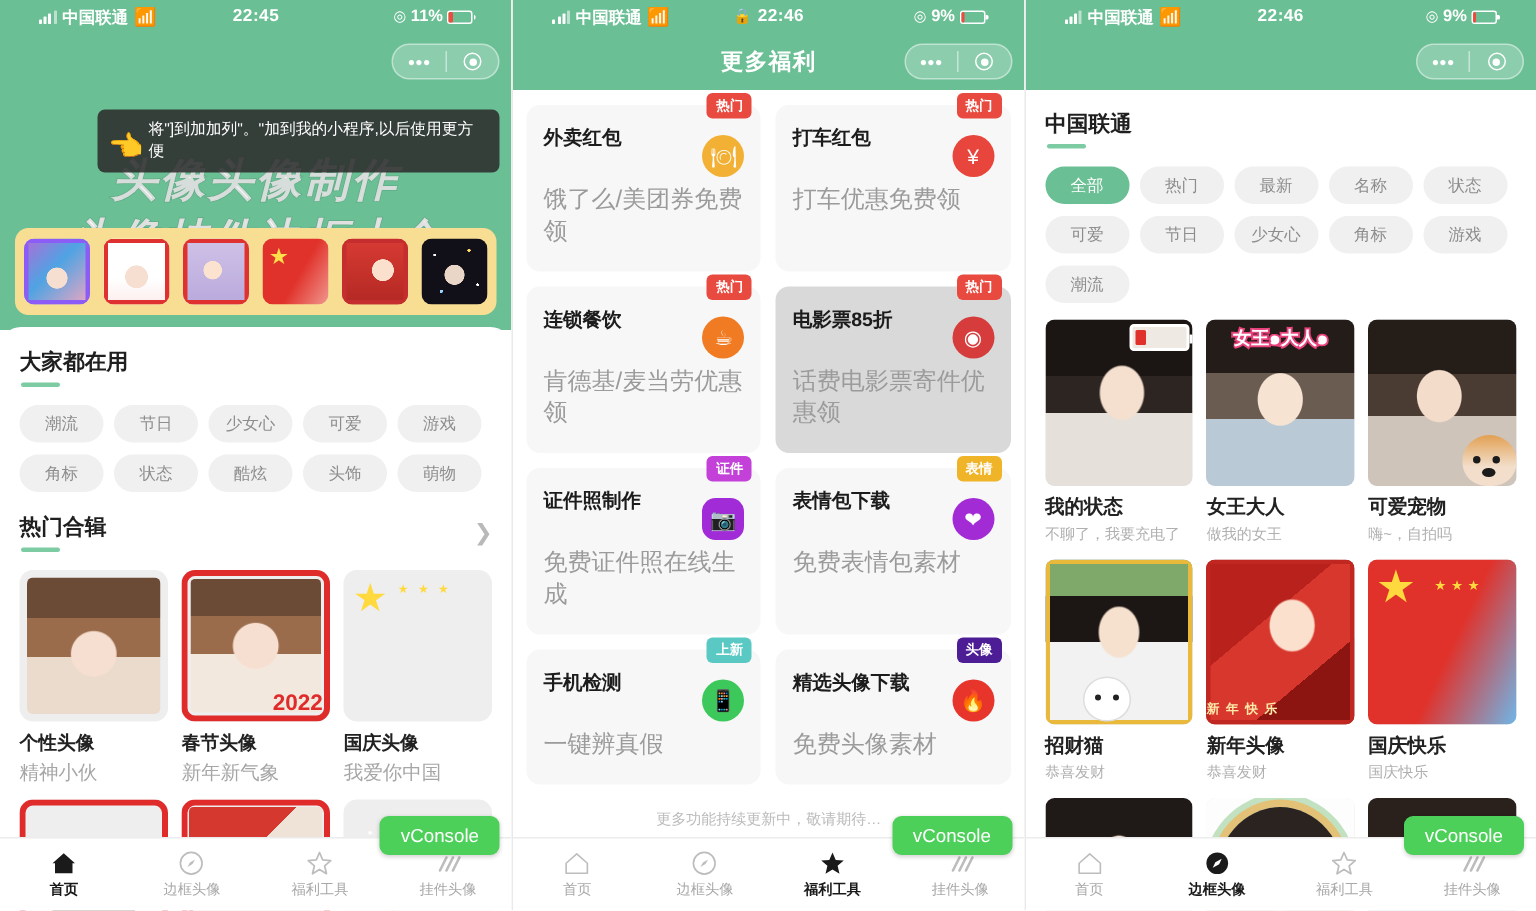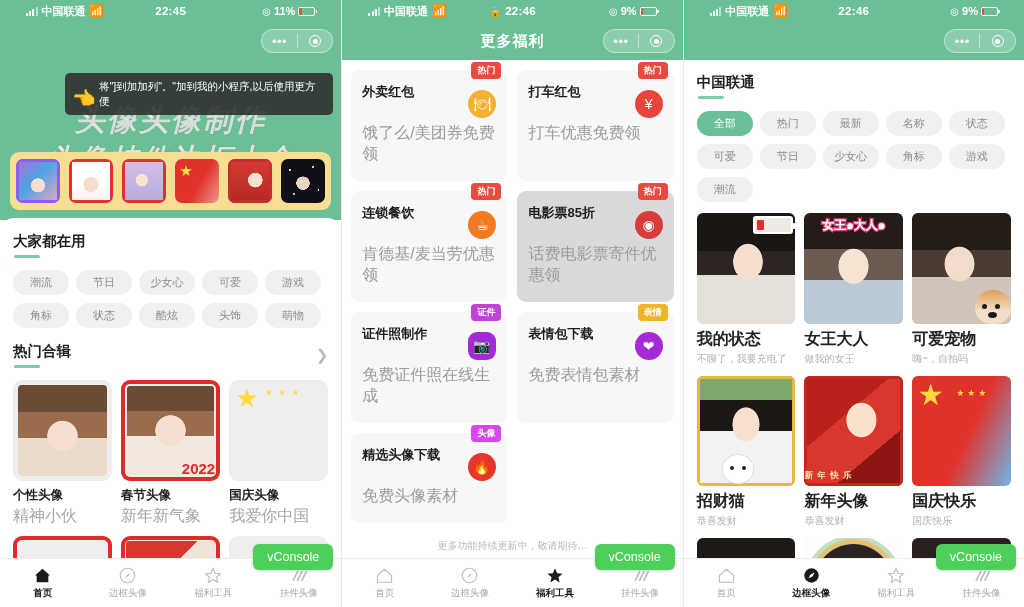--- a/index.html
+++ b/index.html
@@ -110,21 +110,21 @@
   .tagwrap { display:flex; flex-wrap:wrap; gap:8px 7px; margin:12px 0 4px 0; }
   .tag {
     background:#F0F0F0; color:#8d8d8d; border-radius:14px;
     font-size:11px; padding:5px 0; width:56px; text-align:center;
   }
   .tag.active { background:#6BBF95; color:#fff; }
 
   .cards { display:grid; grid-template-columns:repeat(3,1fr); gap:9px; margin-top:12px; }
   .card .thumb { width:100%; aspect-ratio:1/1.02; border-radius:9px; overflow:hidden; position:relative; background:#eee;}
   .card .cname { font-size:12.5px; font-weight:bold; color:#222; margin-top:6px; }
-  .card .cdesc { font-size:16px; color:#a6a6a6; margin-top:2px; }
+  .card .cdesc { font-size:13px; color:#a6a6a6; margin-top:2px; }
 
   .t-rainbow{background:linear-gradient(135deg,#7b2ff7,#2196f3 40%,#ff4fa3 75%,#ffd54f);}
   .t-rainbow:after{content:"";position:absolute;inset:5px;border-radius:4px;
      background:radial-gradient(circle at 50% 56%,#f6ded0 0 22%,transparent 23%),
      linear-gradient(#6b4a36 0 30%,#9a6c4c 30% 58%,#eadbcd 58%);}
   .t-red{background:#fff;box-shadow:inset 0 0 0 4px #E02B2B;}
   .t-red:after{content:"";position:absolute;inset:6px;border-radius:3px;
      background:radial-gradient(circle at 50% 50%,#f6ded0 0 24%,transparent 25%),
      linear-gradient(#6b4a36 0 28%,#9a6c4c 28% 56%,#f3e8de 56%);}
   .t-red .y2022{position:absolute;right:5px;bottom:4px;color:#E02B2B;font-weight:900;font-size:15px;z-index:3;}
@@ -181,21 +181,21 @@
     position:absolute; right:11px; top:20px; width:28px; height:28px;
     border-radius:50%; display:flex; align-items:center; justify-content:center;
     color:#fff; font-size:14px;
   }
   .p2note { text-align:center; font-size:10px; color:#bbb; margin-top:16px; }
 
   
   .p3body { padding:13px 13px 0 13px; height:calc(607px - 60px); overflow:hidden; }
   .p3grid { display:grid; grid-template-columns:repeat(3,1fr); gap:10px 9px; margin-top:11px; }
   .p3item .pthumb { width:100%; aspect-ratio:1/1.12; border-radius:6px; overflow:hidden; position:relative; background:#e8e8e8;}
-  .p3item .pname { font-size:16px; font-weight:bold; color:#222; margin-top:5px; }
+  .p3item .pname { font-size:13px; font-weight:bold; color:#222; margin-top:5px; }
   .p3item .pdesc { font-size:10px; color:#b0b0b0; margin-top:2px; white-space:nowrap; overflow:hidden; }
 
   .ph { position:absolute; inset:0; }
   .ph.p-a { background:
      radial-gradient(ellipse at 52% 44%,#f5e0cf 0 20%,transparent 21%),
      linear-gradient(#1b1613 0 34%,#2d2522 34% 56%,#e6e0da 56%); }
   .ph.p-b { background:
      radial-gradient(ellipse at 50% 48%,#f7e3d2 0 21%,transparent 22%),
      linear-gradient(#241c18 0 32%,#6b5c52 32% 60%,#b9c9d6 60%); }
   .ph.p-c { background:
@@ -478,23 +478,29 @@
         <div class="fico" style="background:#A12BD6;border-radius:9px">📷</div>
       </div>
 
       <div class="fcard">
         <div class="fbadge" style="background:#F0B429">表情</div>
         <div class="ftitle">表情包下载</div>
         <div class="fdesc">免费表情包素材</div>
         <div class="fico" style="background:#A22BD6">❤</div>
       </div>
 
-
       <div class="fcard">
-        <div class="fbadge" style="background:#d946ef">头像</div>
+        <div class="fbadge" style="background:#5BC9C3">上新</div>
+        <div class="ftitle">手机检测</div>
+        <div class="fdesc">一键辨真假</div>
+        <div class="fico" style="background:#3CC85A">📱</div>
+      </div>
+
+      <div class="fcard">
+        <div class="fbadge" style="background:#4c1d95">头像</div>
         <div class="ftitle">精选头像下载</div>
         <div class="fdesc">免费头像素材</div>
         <div class="fico" style="background:#E8352C">🔥</div>
       </div>
     </div>
 
     <div class="p2note">更多功能持续更新中，敬请期待…</div>
   </div>
 
   <div class="vconsole">vConsole</div>

